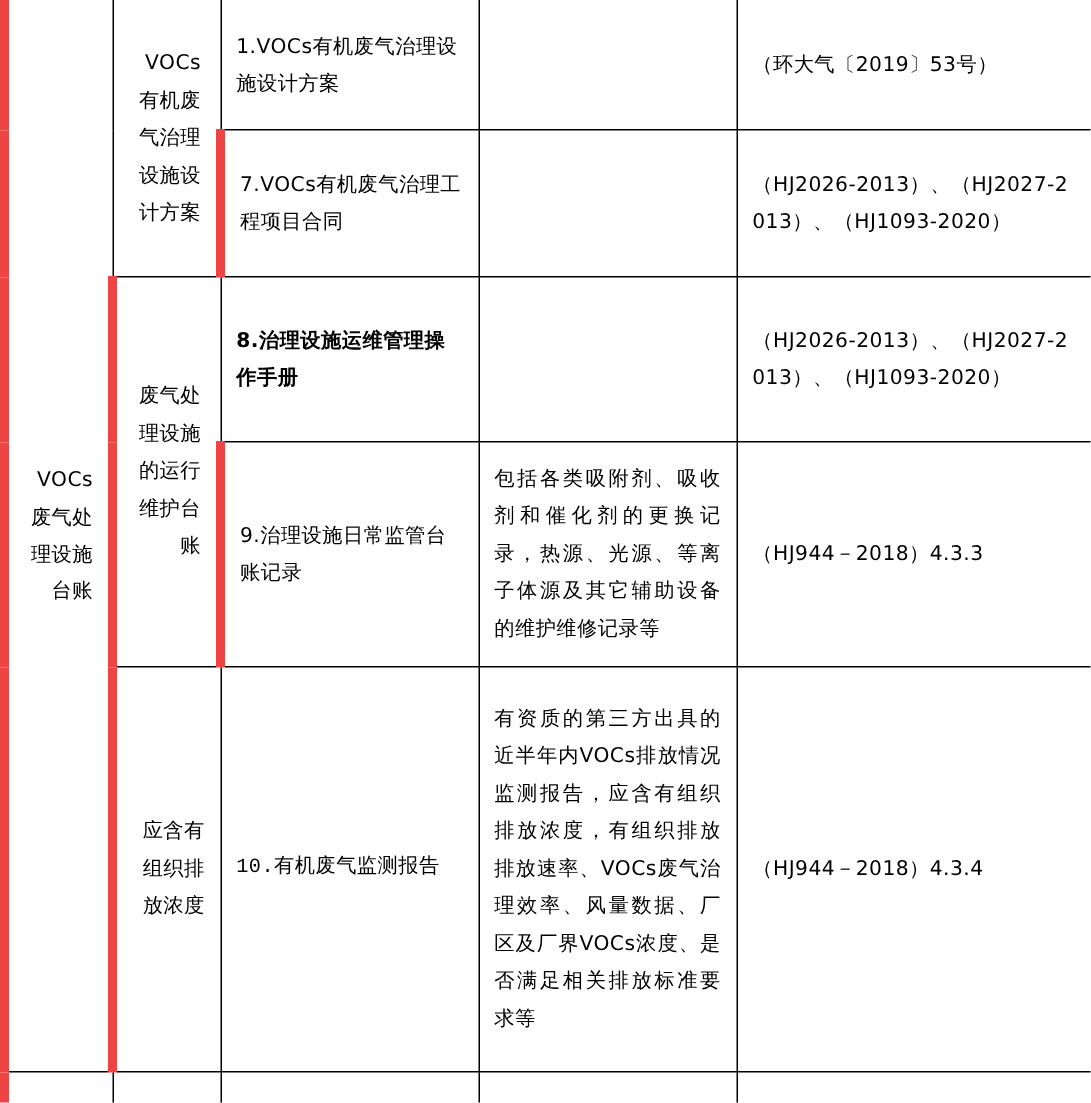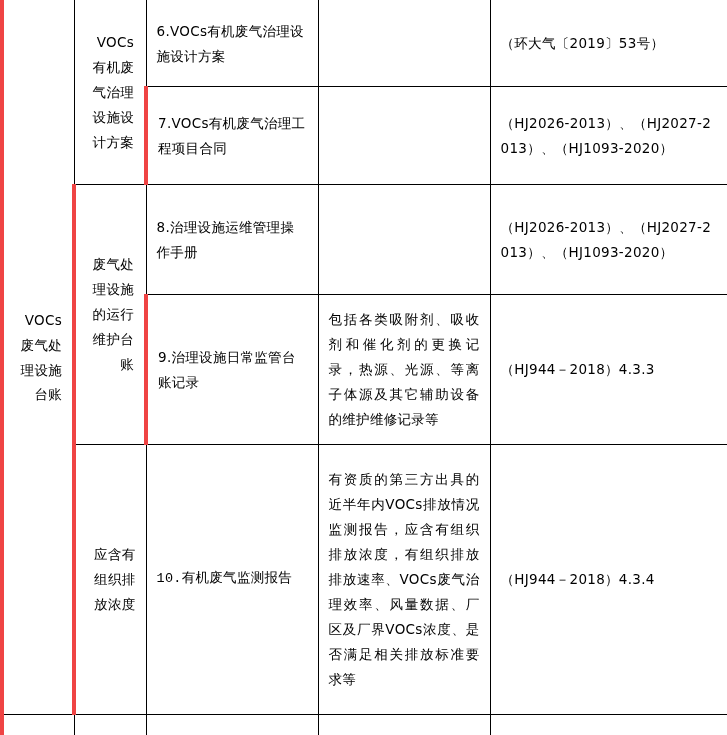--- a/index.html
+++ b/index.html
@@ -37,21 +37,21 @@
     word-break: break-all;
   }
   
   col.c0 { width: 72px; }
   col.c1 { width: 72px; }
   col.c2 { width: 172px; }
   col.c3 { width: 172px; }
   col.c4 { width: 239px; }
 
   
-  table.doc-table tr td:first-child { border-left: 4px solid #ef4444; }
+  table.doc-table tr td:first-child { border-left: 6px solid #ef4444; }
   table.doc-table tr:first-child td { border-top: 1px solid #ffffff; }
   table.doc-table tr td:last-child { border-right: 4px solid #15803d; }
   .cell-left {
     text-align: left;
   }
   .cell-just {
     text-align: justify;
     text-justify: inter-ideograph;
   }
   .cat-cell {
@@ -74,34 +74,34 @@
       <col class="c1">
       <col class="c2">
       <col class="c3">
       <col class="c4">
     </colgroup>
     <tbody>
 
       <tr>
         <td class="cat-cell" rowspan="5">VOCs废气处理设施台账</td>
         <td class="cat-cell" rowspan="2">VOCs有机废气治理设施设计方案</td>
-        <td class="cell-left" style="height:86px;">6.VOCs有机废气治理设施设计方案</td>
+        <td class="cell-left" style="height:86px;">1.VOCs有机废气治理设施设计方案</td>
         <td class="cell-left"></td>
         <td class="cell-left">（环大气〔2019〕53号）</td>
       </tr>
 
       <tr>
         <td class="cell-left" style="height:98px;">7.VOCs有机废气治理工程项目合同</td>
         <td class="cell-left"></td>
         <td class="cell-left">（HJ2026-2013）、（HJ2027-2013）、（HJ1093-2020）</td>
       </tr>
 
       <tr>
         <td class="cat-cell" rowspan="2">废气处理设施的运行维护台账</td>
-        <td class="cell-left" style="height:110px;">8.治理设施运维管理操作手册</td>
+        <td class="cell-left" style="height:110px;font-weight:bold;">8.治理设施运维管理操作手册</td>
         <td class="cell-left"></td>
         <td class="cell-left">（HJ2026-2013）、（HJ2027-2013）、（HJ1093-2020）</td>
       </tr>
 
       <tr>
         <td class="cell-left" style="height:150px;">9.治理设施日常监管台账记录</td>
         <td class="cell-just">包括各类吸附剂、吸收剂和催化剂的更换记录，热源、光源、等离子体源及其它辅助设备的维护维修记录等</td>
         <td class="cell-left">（HJ944－2018）4.3.3</td>
       </tr>
 

